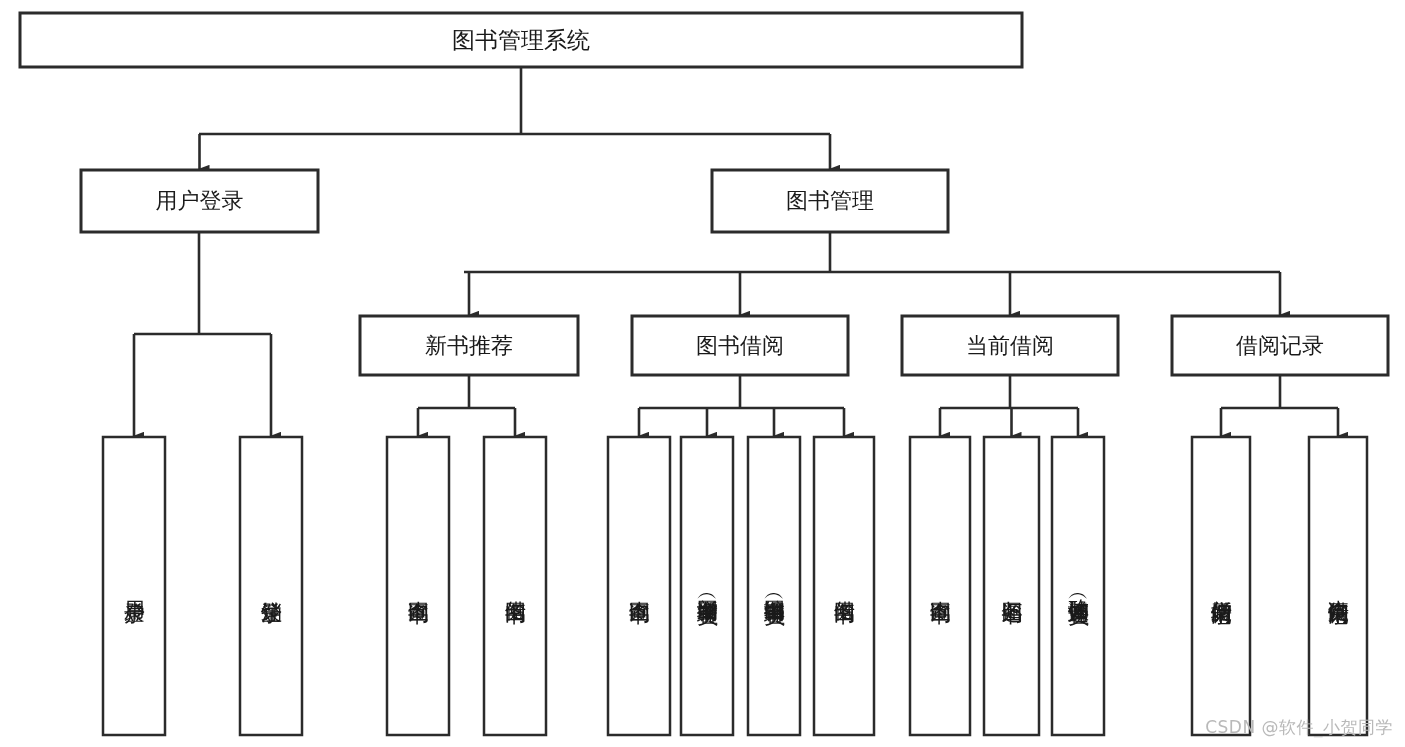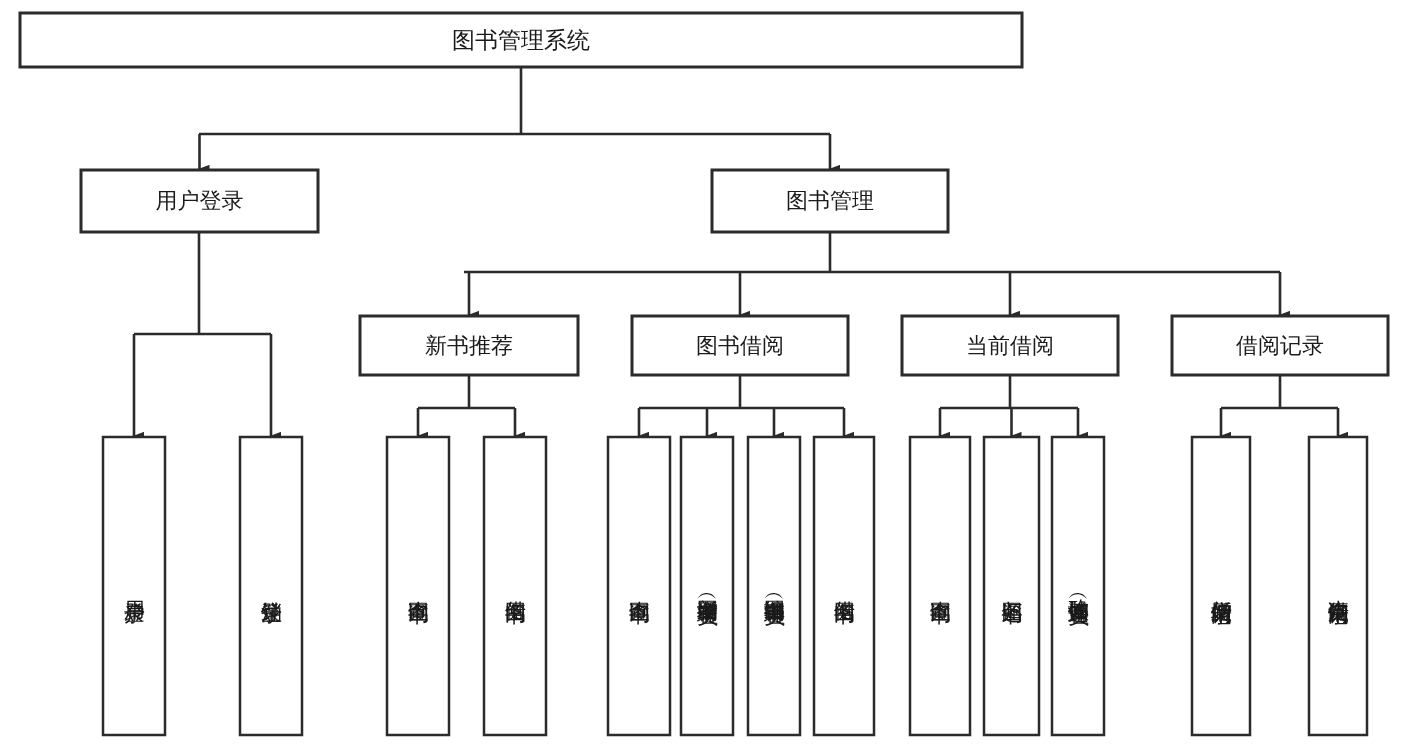--- a/index.html
+++ b/index.html
@@ -177,13 +177,14 @@
       <div class="vlabel" style="left: 681px; top: 437px; width: 52px; height: 298px;">新增图书（管理员）</div>
       <div class="vlabel" style="left: 748px; top: 437px; width: 52px; height: 298px;">编辑图书（管理员）</div>
       <div class="vlabel" style="left: 814px; top: 437px; width: 60px; height: 298px;">借阅图书</div>
       <div class="vlabel" style="left: 910px; top: 437px; width: 60px; height: 298px;">查询图书</div>
       <div class="vlabel" style="left: 984px; top: 437px; width: 55px; height: 298px;">归还图书</div>
       <div class="vlabel" style="left: 1052px; top: 437px; width: 52px; height: 298px;">确认归还（管理员）</div>
       <div class="vlabel" style="left: 1192px; top: 437px; width: 58px; height: 298px;">新增借阅记录</div>
       <div class="vlabel" style="left: 1309px; top: 437px; width: 58px; height: 298px;">查询借阅记录</div>
     </div>
 
+  <div id="watermark">CSDN @软件_小贺同学</div>
 </div>
 
 </body></html>

